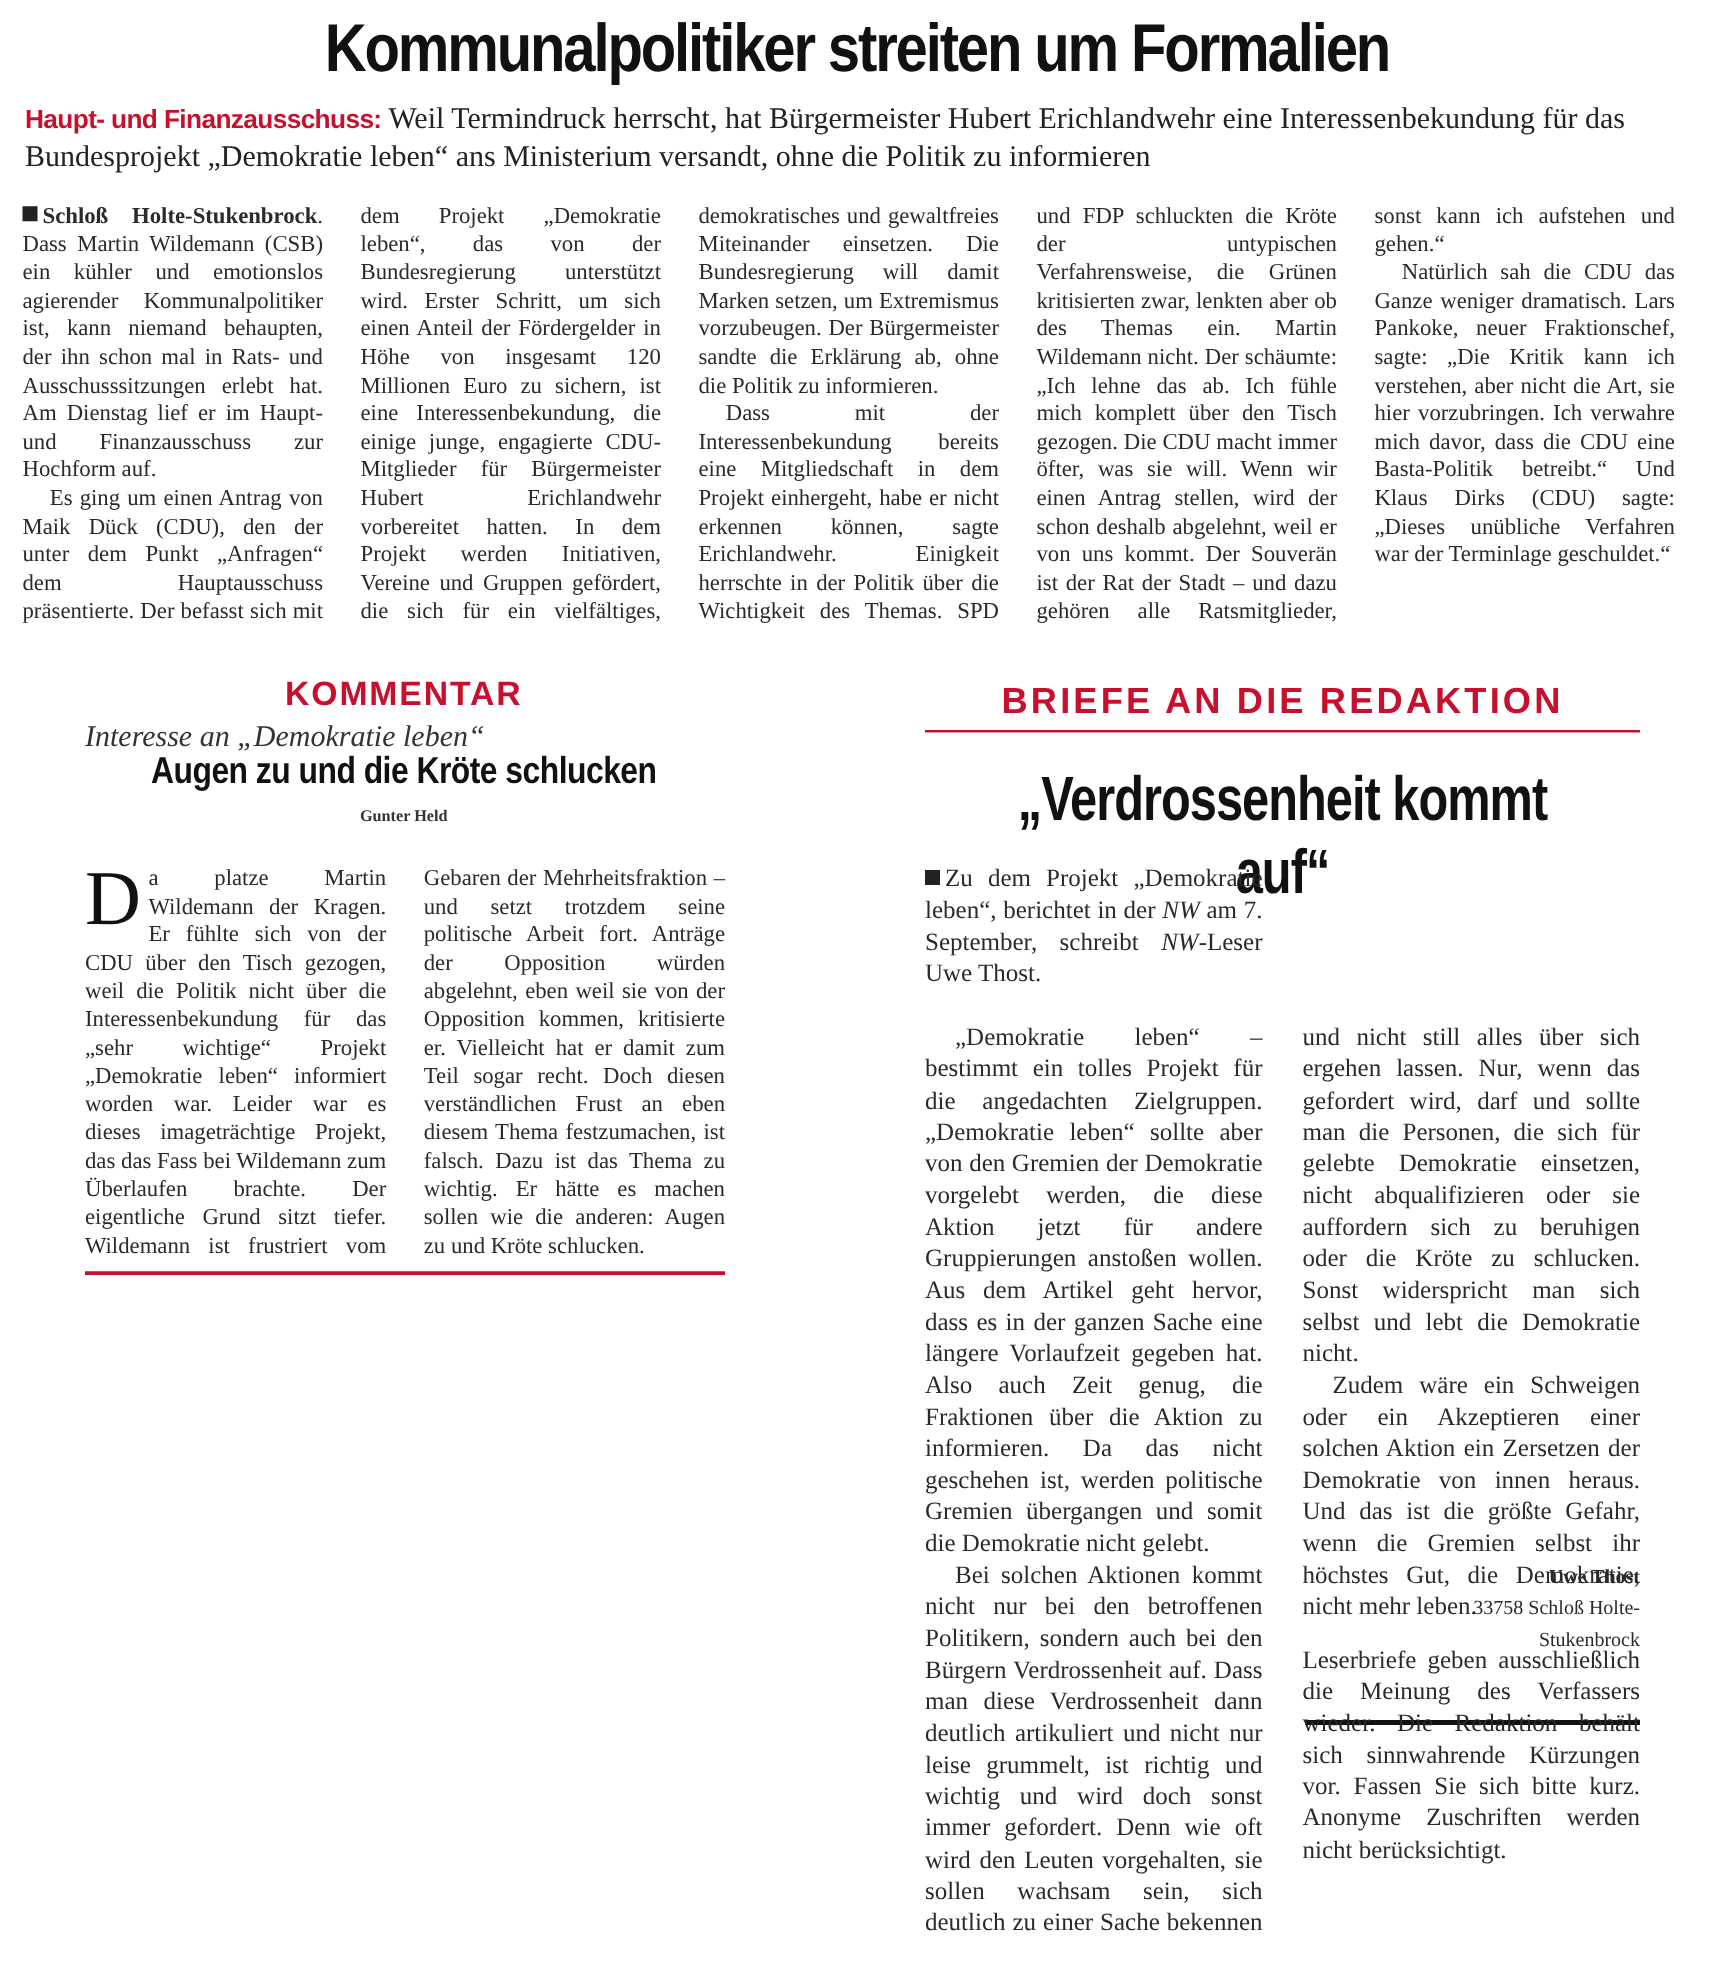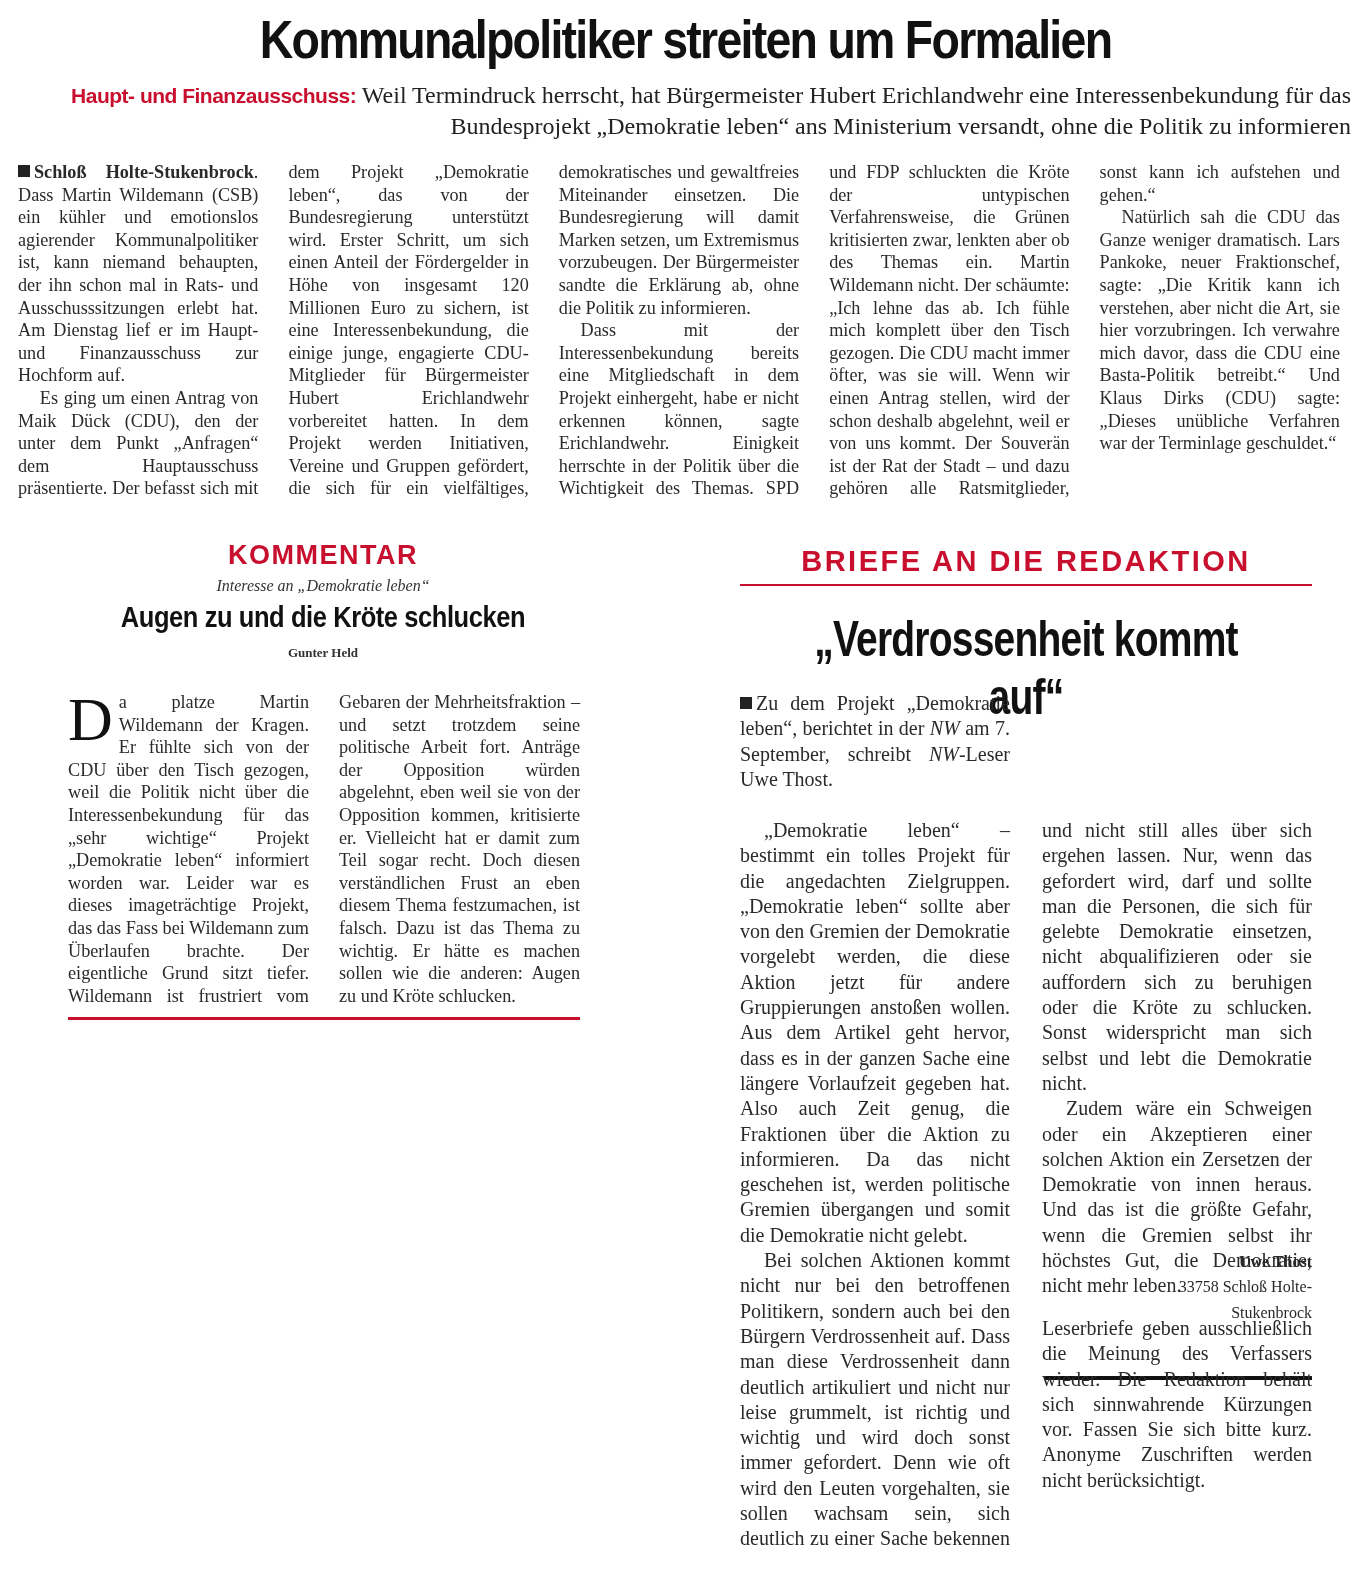--- a/index.html
+++ b/index.html
@@ -6,40 +6,40 @@
   html, body { width: 1371px; height: 1583px; background: #fff; overflow: hidden; }
   body { position: relative; font-family: "Liberation Serif", "DejaVu Serif", serif; color: #222; }
   .abs { position: absolute; }
   .headline {
     left: 0; width: 1371px; top: 8px; text-align: center;
     font-family: "Liberation Sans Narrow", "Liberation Sans", sans-serif;
     font-weight: bold; font-size: 54px; letter-spacing: -2px; color: #111;
     transform: scaleX(0.86); transform-origin: center;
   }
   .subline {
-    left: 20px; width: 1331px; top: 80px; text-align: right;
+    left: 20px; width: 1331px; top: 80px; text-align: left;
     font-size: 24px; line-height: 30px; color: #222;
   }
   .subline .kicker {
     color: #c8102e; font-family: "Liberation Sans", sans-serif; font-weight: bold;
     font-size: 21px; letter-spacing: -0.5px;
   }
   .col {
     font-size: 18.2px; line-height: 22.6px; text-align: justify; hyphens: manual; color: #2a2a2a; margin-top: 11px;
   }
   .col p { text-indent: 1.2em; }
   .col p.noind { text-indent: 0; }
   .sq { display: inline-block; width: 12px; height: 12px; background: #222; margin-right: 4px; vertical-align: 1px; }
   .bold { font-weight: bold; }
   .it { font-style: italic; }
   .section-label {
     font-family: "Liberation Sans", sans-serif; font-weight: bold; color: #c8102e; text-align: center; letter-spacing: 1.5px;
   }
   .kom-label { left: 68px; width: 510px; top: 540px; font-size: 27px; }
-  .kom-sub { left: 68px; width: 510px; top: 577px; font-size: 16px; font-style: italic; text-align: center; color: #333; }
+  .kom-sub { left: 68px; width: 510px; top: 577px; font-size: 24px; font-style: italic; color: #333; }
   .kom-title {
     left: 68px; width: 510px; top: 600px; text-align: center; font-family: "Liberation Sans", sans-serif;
     font-weight: bold; font-size: 30px; color: #111; transform: scaleX(0.85); letter-spacing: -0.5px;
   }
   .kom-author { left: 68px; width: 510px; top: 645px; text-align: center; font-size: 13px; font-weight: bold; color: #333; }
   .dropcap { float: left; font-size: 62px; line-height: 48px; margin: 4px 6px 0 0; color: #111; }
   .red-rule { height: 3px; background: #c8102e; }
   .black-rule { height: 4px; background: #111; }
   .briefe-label { left: 740px; width: 572px; top: 545px; font-size: 29px; letter-spacing: 2.5px; }
   .briefe-title {

